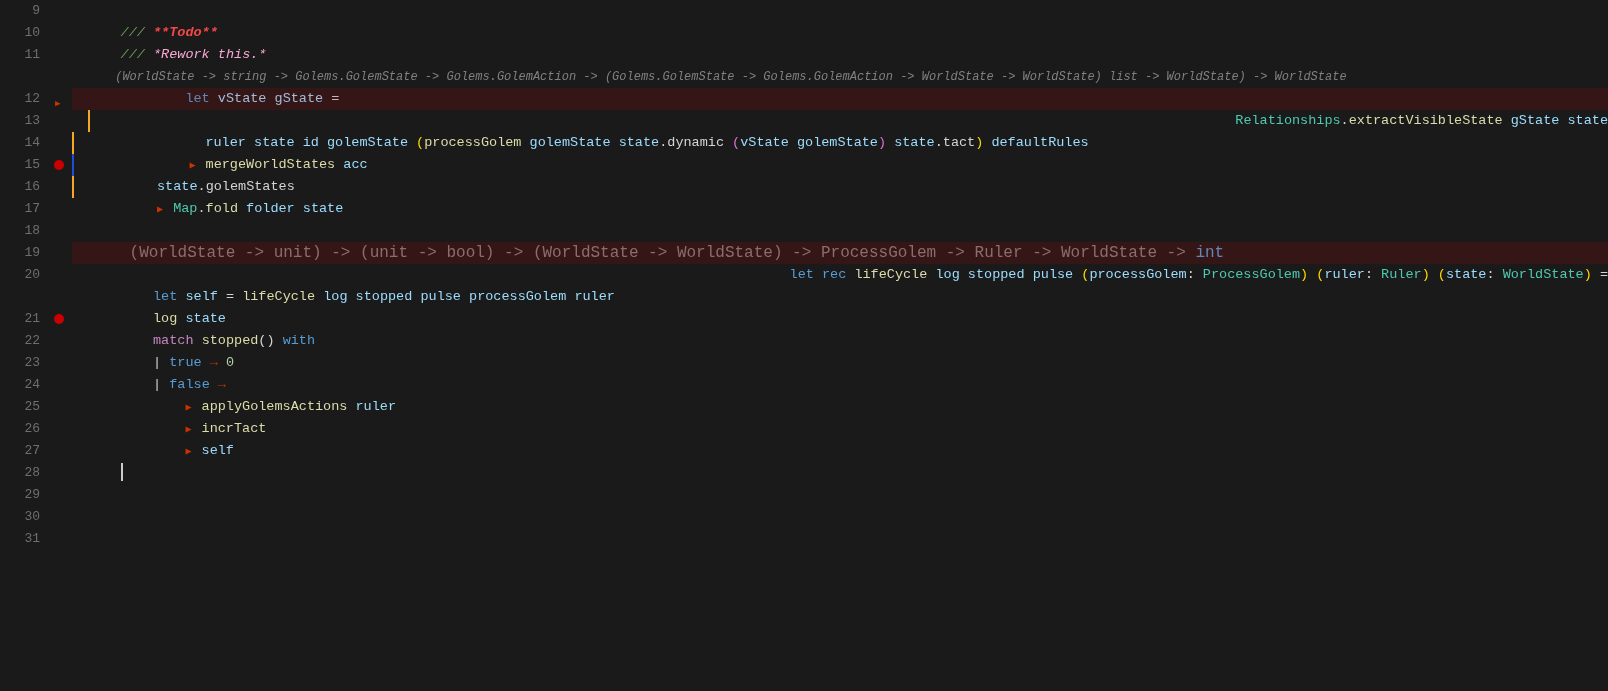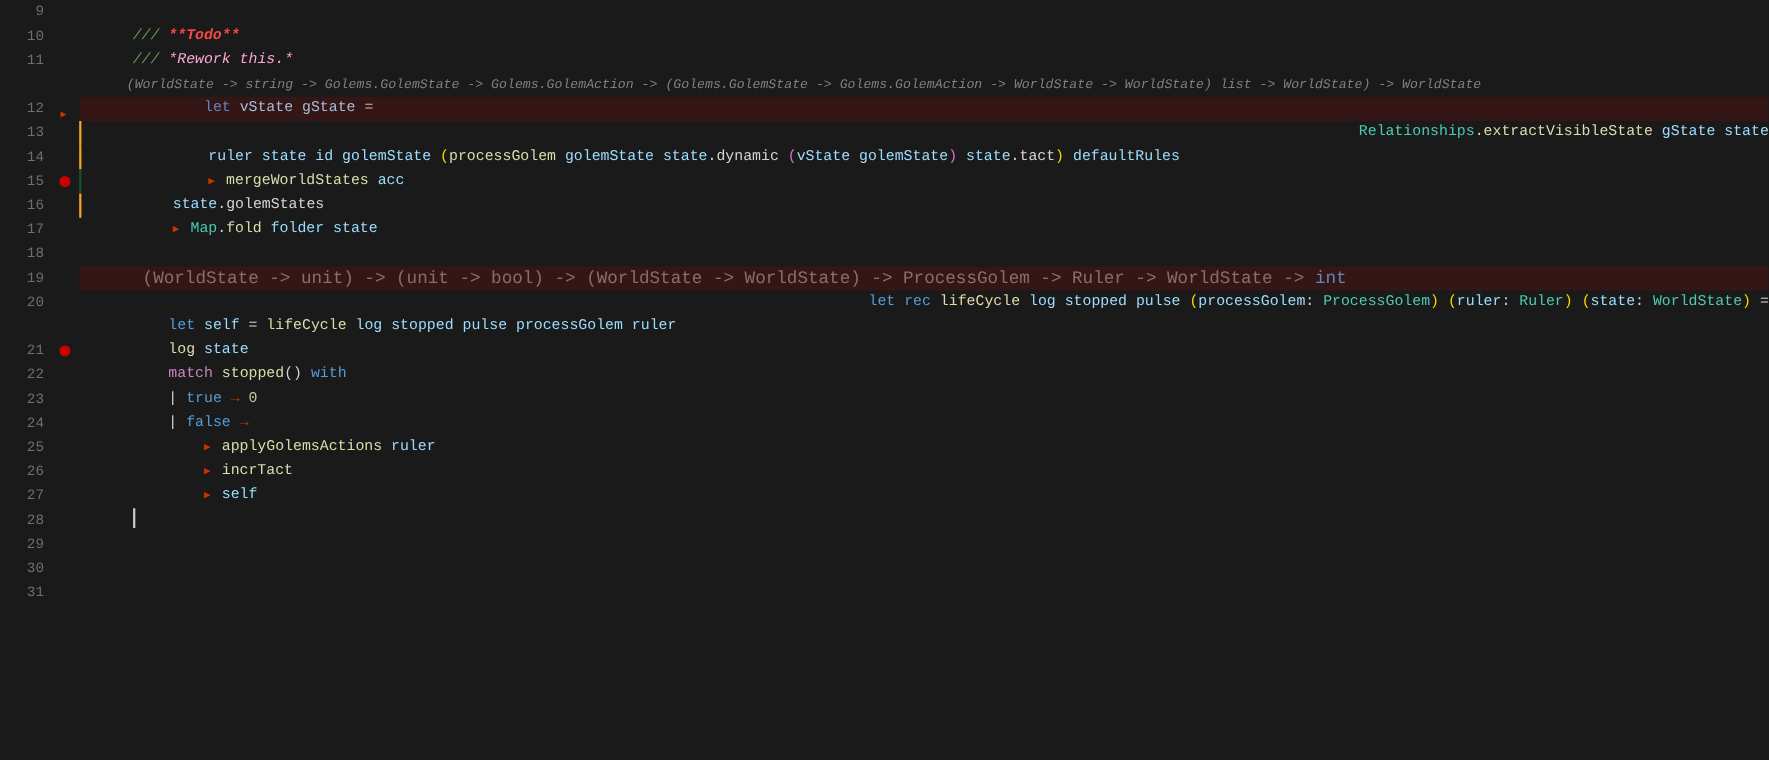--- a/index.html
+++ b/index.html
@@ -177,29 +177,29 @@
 
 
     <div class="code-line">
       <span class="plain">        </span><span class="kw">let</span><span class="plain"> </span><span class="param">vState</span><span class="plain"> </span><span class="param">gState</span><span class="plain"> =</span>
     </div>
 
     <div class="code-line breakpoint-line">
       <span class="plain">            </span><span class="type">Relationships</span><span class="plain">.</span><span class="func">extractVisibleState</span><span class="plain"> </span><span class="param">gState</span><span class="plain"> </span><span class="param">state</span>
     </div>
 
-    <div class="code-line" style="border-left: 2px solid #f5a623; padding-left: 2px;">
+    <div class="code-line" style="border-left: 2px solid #f5a623; padding-left: 2px; margin-left: 16px;">
       <span class="plain">        </span><span class="param">ruler</span><span class="plain"> </span><span class="param">state</span><span class="plain"> </span><span class="param">id</span><span class="plain"> </span><span class="param">golemState</span><span class="plain"> </span><span class="paren">(</span><span class="func">processGolem</span><span class="plain"> </span><span class="param">golemState</span><span class="plain"> </span><span class="param">state</span><span class="plain">.dynamic </span><span class="paren2">(</span><span class="param">vState</span><span class="plain"> </span><span class="param">golemState</span><span class="paren2">)</span><span class="plain"> </span><span class="param">state</span><span class="plain">.tact</span><span class="paren">)</span><span class="plain"> </span><span class="param">defaultRules</span>
     </div>
 
     <div class="code-line" style="border-left: 2px solid #f5a623; padding-left: 2px;">
       <span class="plain">        </span><span class="fold-inline">▶</span><span class="plain"> </span><span class="func">mergeWorldStates</span><span class="plain"> </span><span class="param">acc</span>
     </div>
 
-    <div class="code-line" style="border-left: 2px solid #14532d; padding-left: 2px;">
+    <div class="code-line" style="border-left: 2px solid #1d4ed8; padding-left: 2px;">
       <span class="plain">    </span><span class="param">state</span><span class="plain">.golemStates</span>
     </div>
 
     <div class="code-line" style="border-left: 2px solid #f5a623; padding-left: 2px;">
       <span class="plain">    </span><span class="fold-inline">▶</span><span class="plain"> </span><span class="type">Map</span><span class="plain">.</span><span class="func">fold</span><span class="plain"> </span><span class="param">folder</span><span class="plain"> </span><span class="param">state</span>
     </div>
 
     <div class="code-line empty-line"></div>
 
     <div class="code-line" style="color:#808080;font-size:16px;">

